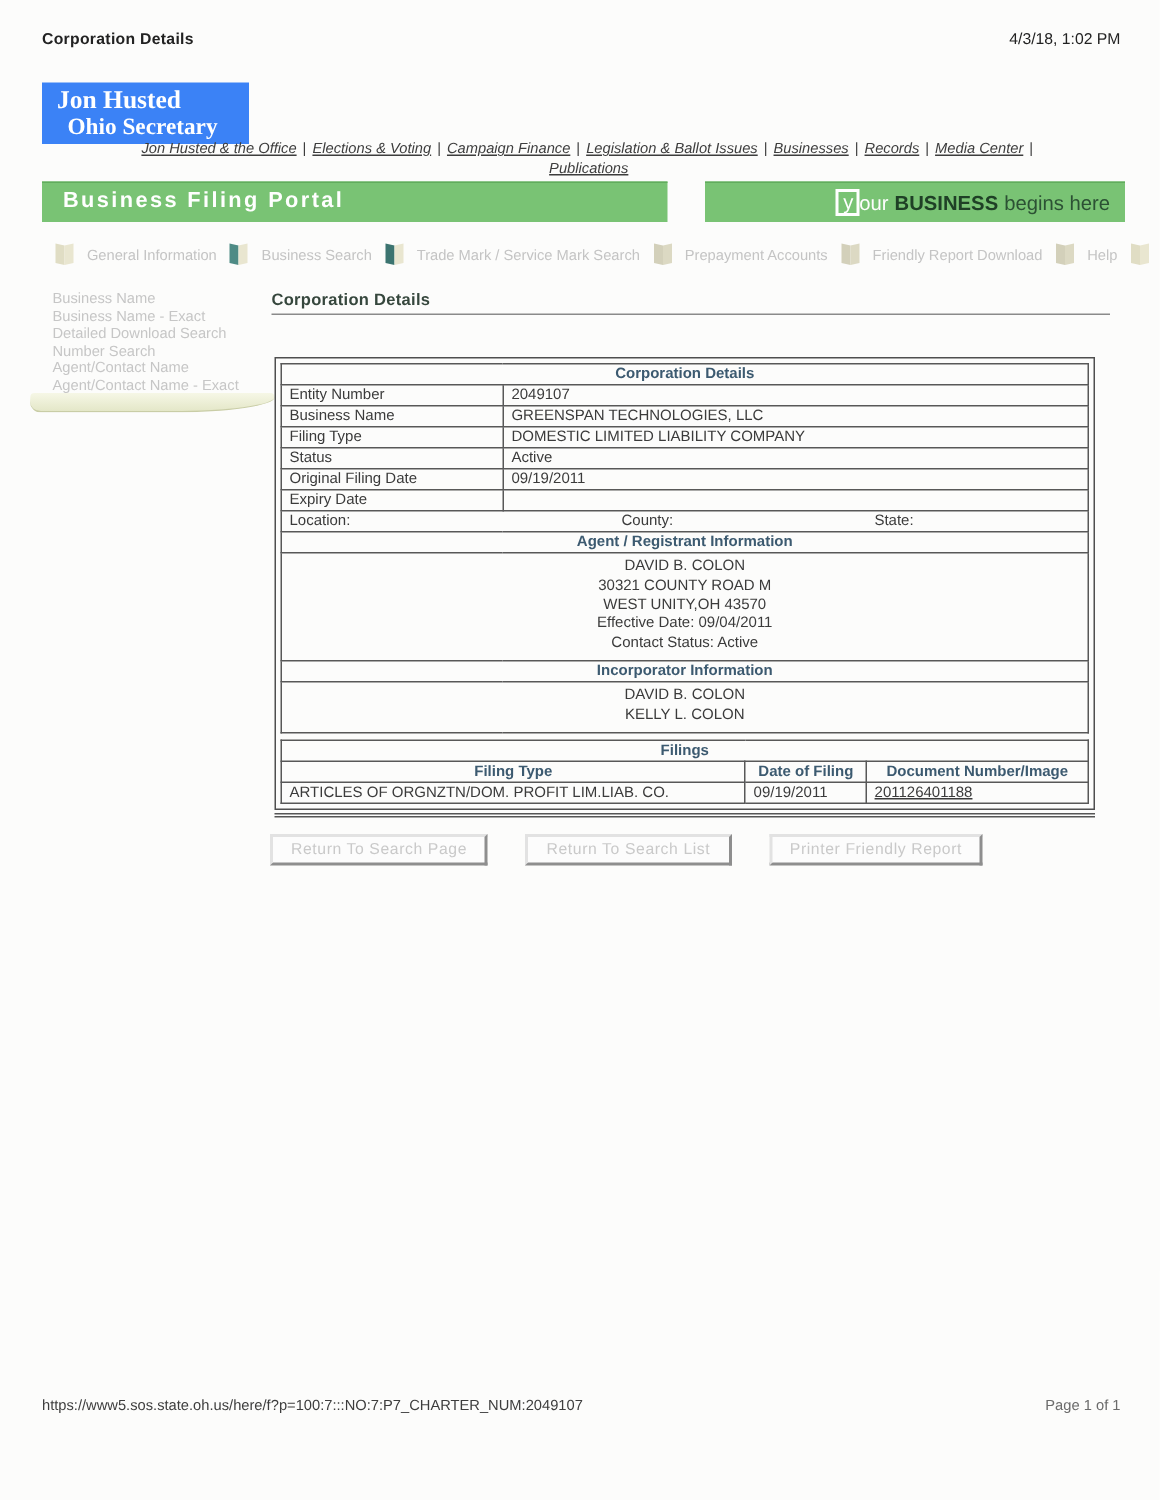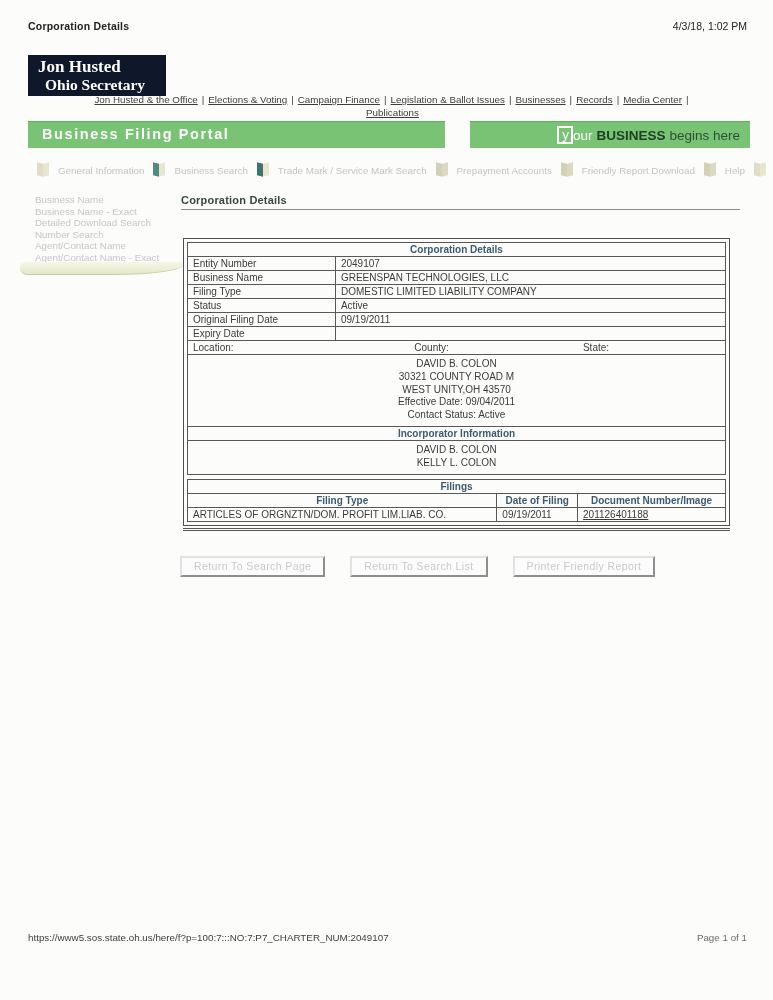--- a/index.html
+++ b/index.html
@@ -6,28 +6,28 @@
   body { background:#ffffff; font-family:"Liberation Sans", sans-serif; }
   .page { position:relative; width:773px; height:1000px; background:#fcfcfb; overflow:hidden; color:#3b3b3b; }
 
   
   .print-header { position:absolute; top:20px; left:28px; right:26px; display:flex; justify-content:space-between; font-size:10.5px; color:#222; }
   .print-header .ph-title { font-weight:bold; letter-spacing:.2px; }
   .print-footer { position:absolute; top:932px; left:28px; right:26px; display:flex; justify-content:space-between; font-size:9.8px; color:#3d3d3d; }
   .print-footer .pf-page { color:#6b6b6b; }
 
   
-  .logo { position:absolute; top:55px; left:28px; width:138px; height:41px; background:#0f172a; color:#fff;
+  .logo { position:absolute; top:55px; left:28px; width:138px; height:41px; background:#3b82f6; color:#fff;
           font-family:"Liberation Serif", serif; font-weight:bold; padding:2px 0 0 10px; }
   .logo-line1 { font-size:17px; line-height:19px; }
   .logo-line2 { font-size:15.5px; line-height:17px; padding-left:7px; }
 
   
   .nav { position:absolute; top:93px; left:34px; right:22px; text-align:center; font-size:9.8px; color:#3d3d3d; line-height:13px; }
-  .nav a { color:#3d3d3d; text-decoration:underline; cursor:pointer; margin:16px 1px; }
+  .nav a { color:#3d3d3d; text-decoration:underline; cursor:pointer; margin:16px 1px;font-style:italic; }
   .nav .sep { margin:0 3px; }
 
   
   .banner-row { position:absolute; top:121px; left:28px; right:23px; height:27px; display:flex; }
   .banner-left { width:417px; background:#79c374; border-top:1px solid #61ac5d; color:#fff; font-weight:bold;
                  font-size:14.5px; letter-spacing:1.6px; line-height:25px; padding-left:14px; }
   .banner-gap { width:25px; }
   .banner-right { flex:1; background:#79c374; border-top:1px solid #61ac5d; display:flex; align-items:center;
                   justify-content:flex-end; padding-right:10px; font-size:13.5px; color:#fff; }
   .ybox { display:inline-block; border:2px solid #fff; padding:0 2px 1px 3px; line-height:13px; color:#fff; }
@@ -175,20 +175,23 @@
         <tr>
           <td colspan="2">
             <div class="loc-flex">
               <span>Location:</span>
               <span>County:</span>
               <span>State:</span>
             </div>
           </td>
         </tr>
         <tr>
+              <td colspan="2" class="section-title">Agent / Registrant Information</td>
+            </tr>
+        <tr>
           <td colspan="2" class="center-block">
             <div>DAVID B. COLON</div>
             <div>30321 COUNTY ROAD M</div>
             <div>WEST UNITY,OH 43570</div>
             <div>Effective Date: 09/04/2011</div>
             <div>Contact Status: Active</div>
           </td>
         </tr>
         <tr>
               <td colspan="2" class="section-title">Incorporator Information</td>

